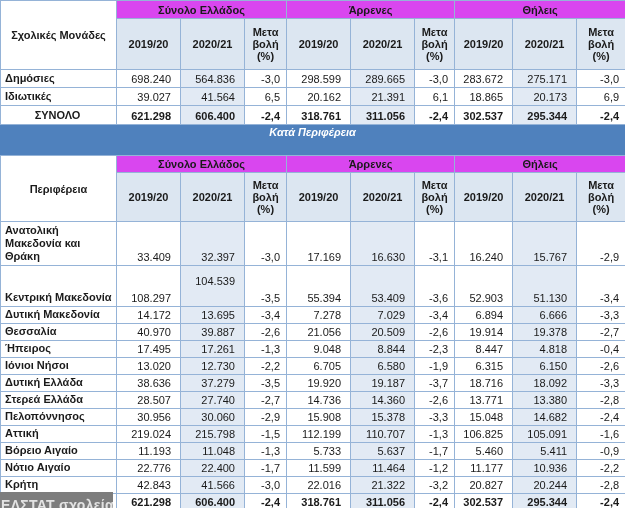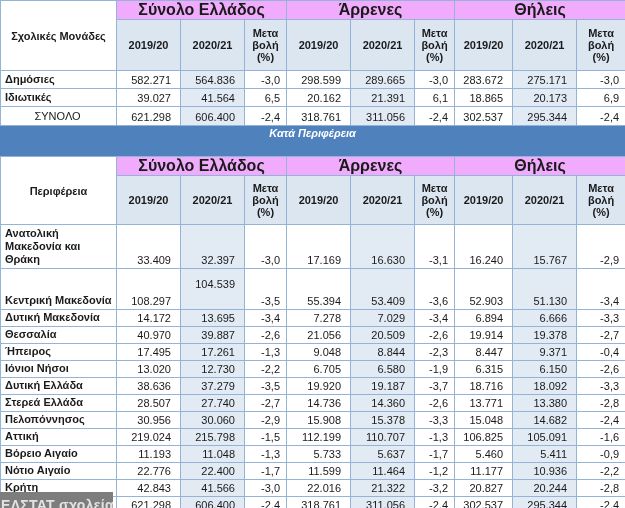--- a/index.html
+++ b/index.html
@@ -28,22 +28,22 @@
     border:1px solid #95b3d7;overflow:hidden;padding:0;
     box-sizing:border-box;
   }
   table{border:1px solid #6f96c6;}
 
   th.lblh{
     background:#fff;font-weight:bold;text-align:center;vertical-align:middle;
     font-size:11px;
   }
   th.grp{
-    background:#f0abfc;font-weight:bold;text-align:center;vertical-align:middle;
-    font-size:16px;
+    background:#d946ef;font-weight:bold;text-align:center;vertical-align:middle;
+    font-size:11px;
   }
   th.colh{
     background:#dce6f1;font-weight:bold;text-align:center;vertical-align:middle;
     font-size:11px;line-height:12px;padding:1px 2px;
   }
 
   tr.hr1{height:18px;}
   table.s0 tr.hr2{height:51px;}
   table.s1 tr.hr1{height:17px;}
   table.s1 tr.hr2{height:49px;}
@@ -60,21 +60,21 @@
     padding:1px 2px 2px 4px;line-height:13px;background:#fff;
   }
   td.num{
     text-align:right;vertical-align:bottom;padding:1px 9px 2px 0;background:#fff;
   }
   td.chg{
     text-align:right;vertical-align:bottom;padding:1px 6px 2px 0;background:#fff;
   }
   td.c2021{background:#e2eaf4;}
   td.vmid{vertical-align:middle;padding-bottom:12px;}
-  tr.total td{font-weight:normal;}
+  tr.total td{font-weight:bold;}
   tr.total td.lbl{text-align:center;padding-left:0;}
 
   .watermark{
     position:absolute;left:0;top:492px;width:112px;height:16px;
     background:#7d7d7d;color:#e3e3e3;
     font-weight:bold;font-size:14px;line-height:16px;white-space:nowrap;
     overflow:hidden;padding-top:5px;padding-left:1px;
     z-index:5;box-sizing:content-box;letter-spacing:0.3px;
   }
 </style>
@@ -111,21 +111,21 @@
             <th class="colh">2020/21</th>
             <th class="colh">Μετα βολή (%)</th>
             <th class="colh">2019/20</th>
             <th class="colh">2020/21</th>
             <th class="colh">Μετα βολή (%)</th>
           </tr>
         </thead>
         <tbody>
           <tr class="data">
             <td class="lbl">Δημόσιες</td>
-            <td class="num">582.271</td>
+            <td class="num">698.240</td>
             <td class="num c2021">564.836</td>
             <td class="chg">-3,0</td>
             <td class="num">298.599</td>
             <td class="num c2021">289.665</td>
             <td class="chg">-3,0</td>
             <td class="num">283.672</td>
             <td class="num c2021">275.171</td>
             <td class="chg">-3,0</td>
           </tr>
           <tr class="data">
@@ -238,21 +238,21 @@
           </tr>
           <tr class="data">
             <td class="lbl">Ήπειρος</td>
             <td class="num">17.495</td>
             <td class="num c2021">17.261</td>
             <td class="chg">-1,3</td>
             <td class="num">9.048</td>
             <td class="num c2021">8.844</td>
             <td class="chg">-2,3</td>
             <td class="num">8.447</td>
-            <td class="num c2021">9.371</td>
+            <td class="num c2021">4.818</td>
             <td class="chg">-0,4</td>
           </tr>
           <tr class="data">
             <td class="lbl">Ιόνιοι Νήσοι</td>
             <td class="num">13.020</td>
             <td class="num c2021">12.730</td>
             <td class="chg">-2,2</td>
             <td class="num">6.705</td>
             <td class="num c2021">6.580</td>
             <td class="chg">-1,9</td>

